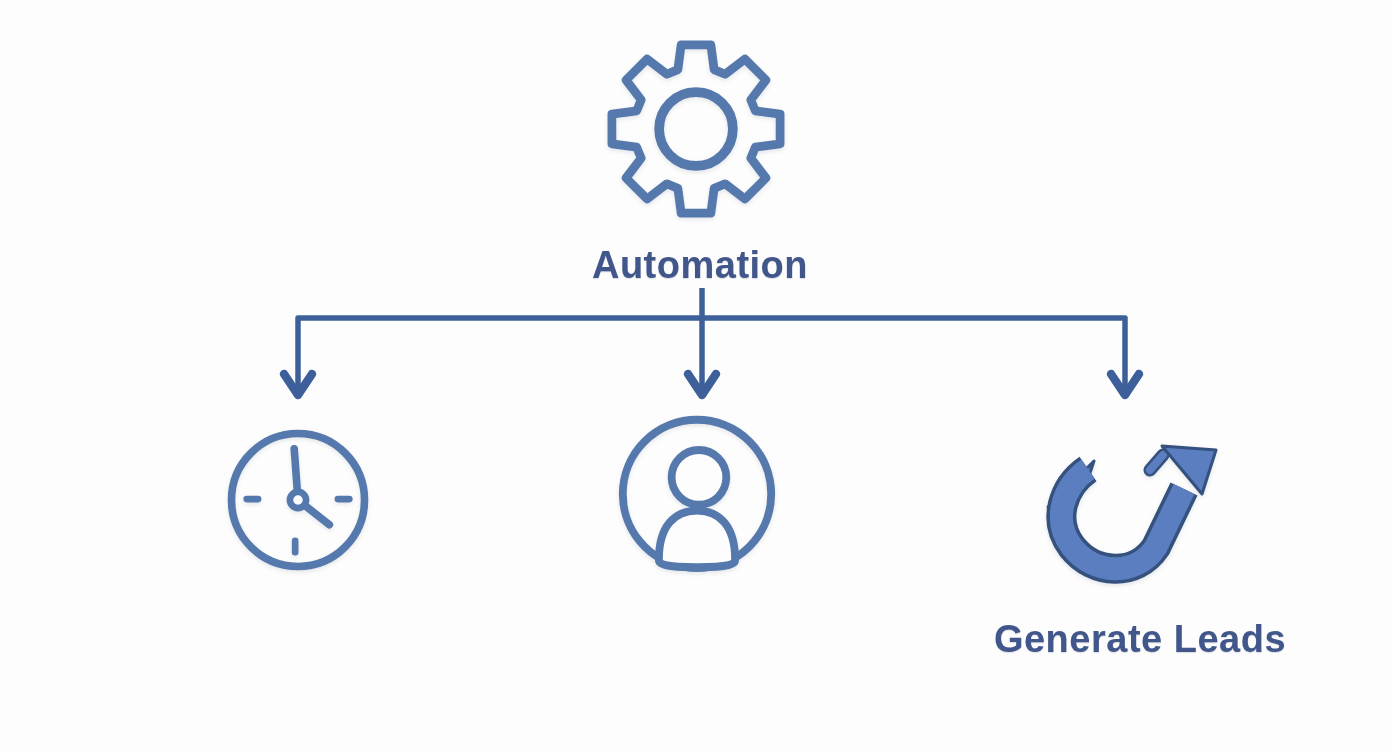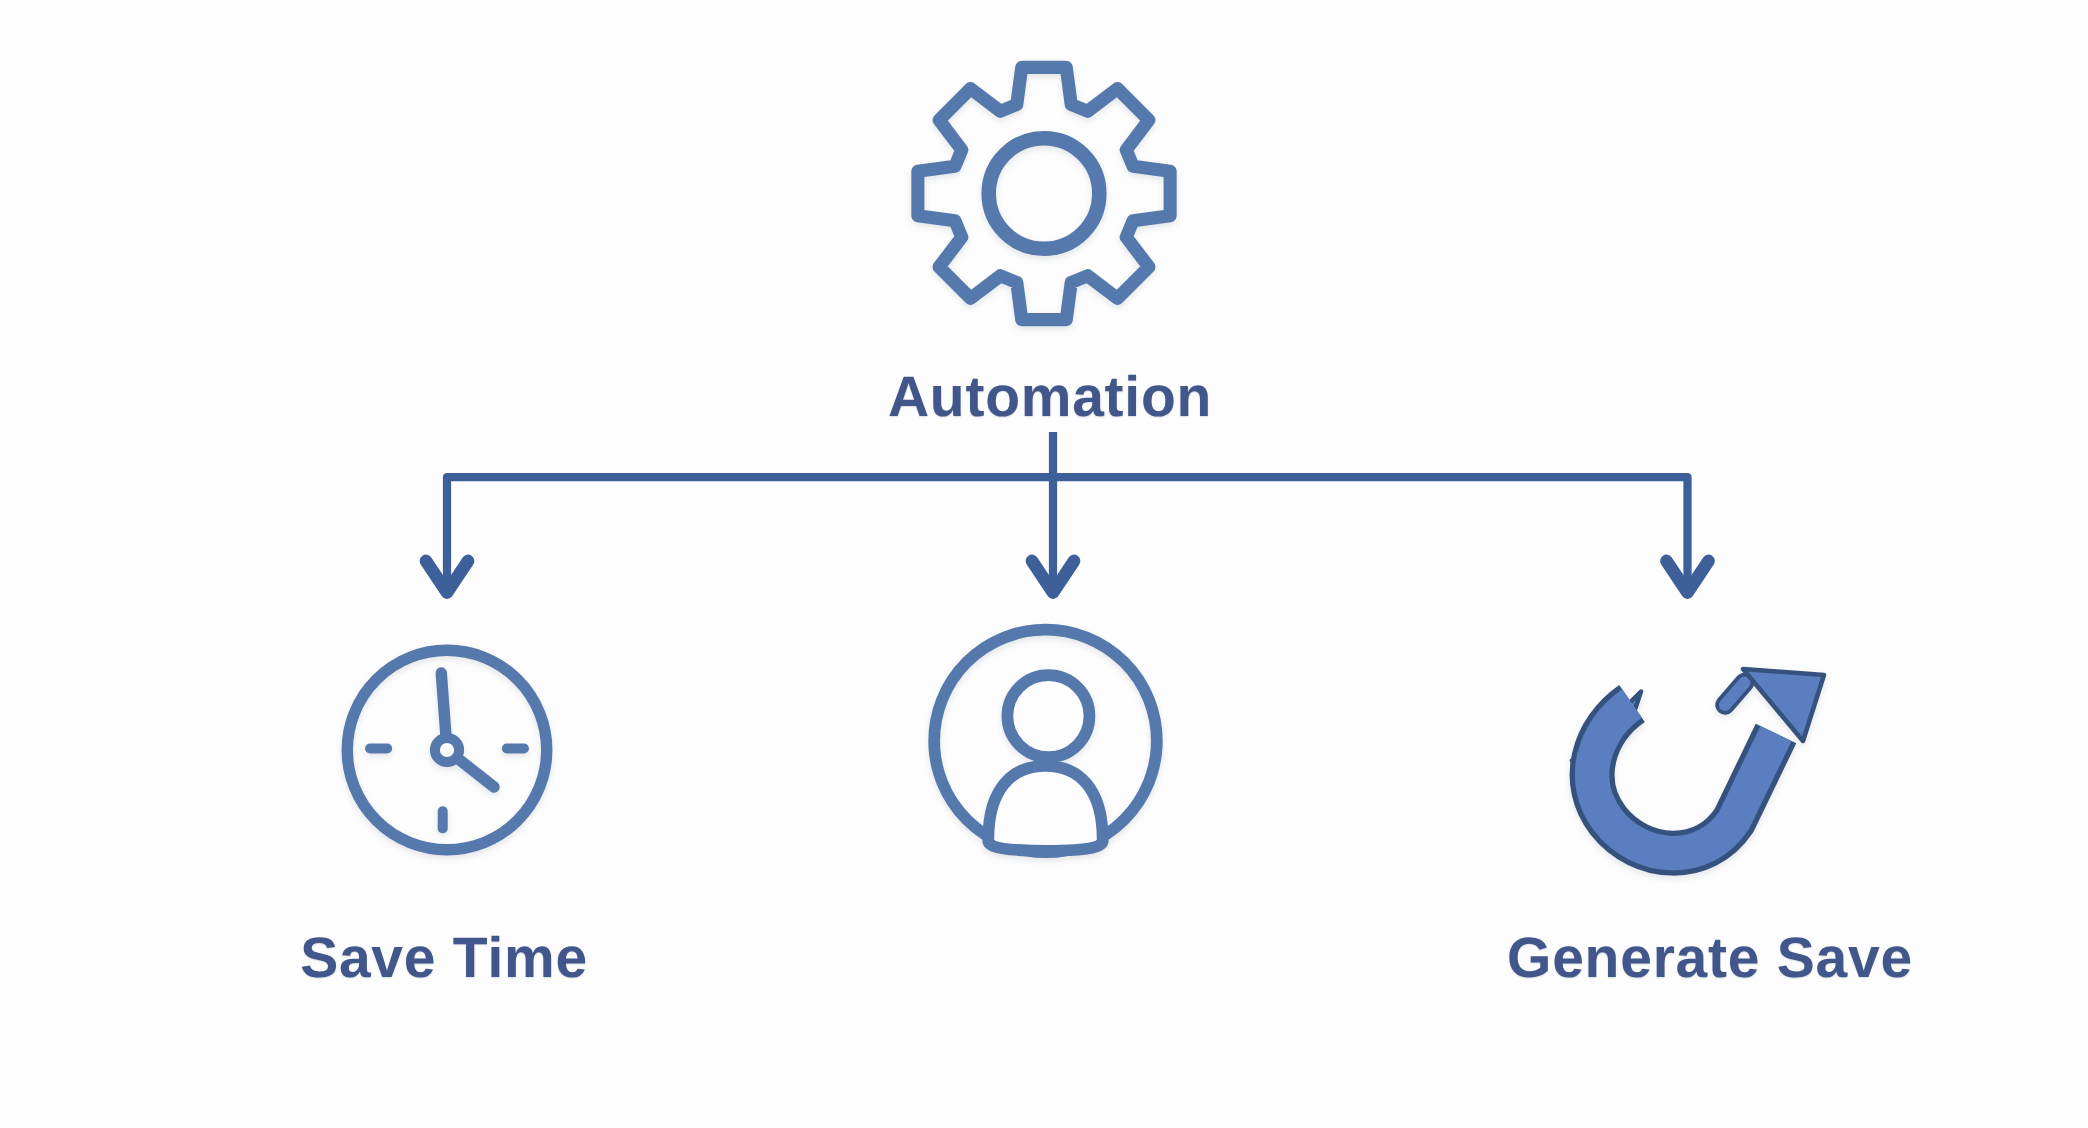--- a/index.html
+++ b/index.html
@@ -107,31 +107,30 @@
 
   <svg class="icon" style="left:222px; top:424px;" width="152" height="152" viewBox="0 0 160 160">
     <circle class="outline-stroke" stroke-width="8" cx="80" cy="80" r="70"></circle>
     <path class="outline-stroke" stroke-width="7" d="M26,79 L38,79"></path>
     <path class="outline-stroke" stroke-width="7" d="M122,79 L134,79"></path>
     <path class="outline-stroke" stroke-width="7" d="M77,123 L77,135"></path>
     <path class="outline-stroke" stroke-width="8" d="M80,80 L76,26"></path>
     <path class="outline-stroke" stroke-width="8" d="M80,80 L113,106"></path>
     <circle class="outline-stroke white-fill" stroke-width="7" cx="80" cy="80" r="8.5"></circle>
   </svg>
-  <div class="node-label" style="left:96px; top:618px;">Save Time</div>
 
   <svg class="icon" style="left:614px; top:409px;" width="166" height="166" viewBox="0 0 170 170">
     <circle class="outline-stroke" stroke-width="8" cx="85" cy="87" r="76"></circle>
     <path class="outline-stroke white-fill" stroke-width="8" d="M46,154 C46,120 62,104 85,104 C108,104 124,120 124,154 C125,159 118,162 85,162 C52,162 45,159 46,154 Z"></path>
     <circle class="outline-stroke white-fill" stroke-width="8" cx="87" cy="70" r="28"></circle>
   </svg>
 
   <svg class="icon" style="left:1030px; top:427px;" width="200" height="178" viewBox="0 0 200 178">
     <path class="arrow-under" d="M58,42 C32,60 22,94 42,120 C64,148 106,150 126,120 L154,62"></path>
     <polygon class="arrow-solid" points="64,34 18,80 36,96 56,58"></polygon>
     <path class="arrow-over" d="M58,42 C32,60 22,94 42,120 C64,148 106,150 126,120 L154,62"></path>
     <path class="arrow-dash-under" d="M120,43 L133,28"></path>
     <path class="arrow-dash-over" d="M120,43 L133,28"></path>
     <polygon class="arrow-solid" points="132,19 186,23 172,67"></polygon>
   </svg>
-  <div class="node-label" style="left:940px; top:618px;">Generate Save</div>
+  <div class="node-label" style="left:940px; top:618px;">Generate Leads</div>
 
 </div>
 
 </body></html>

